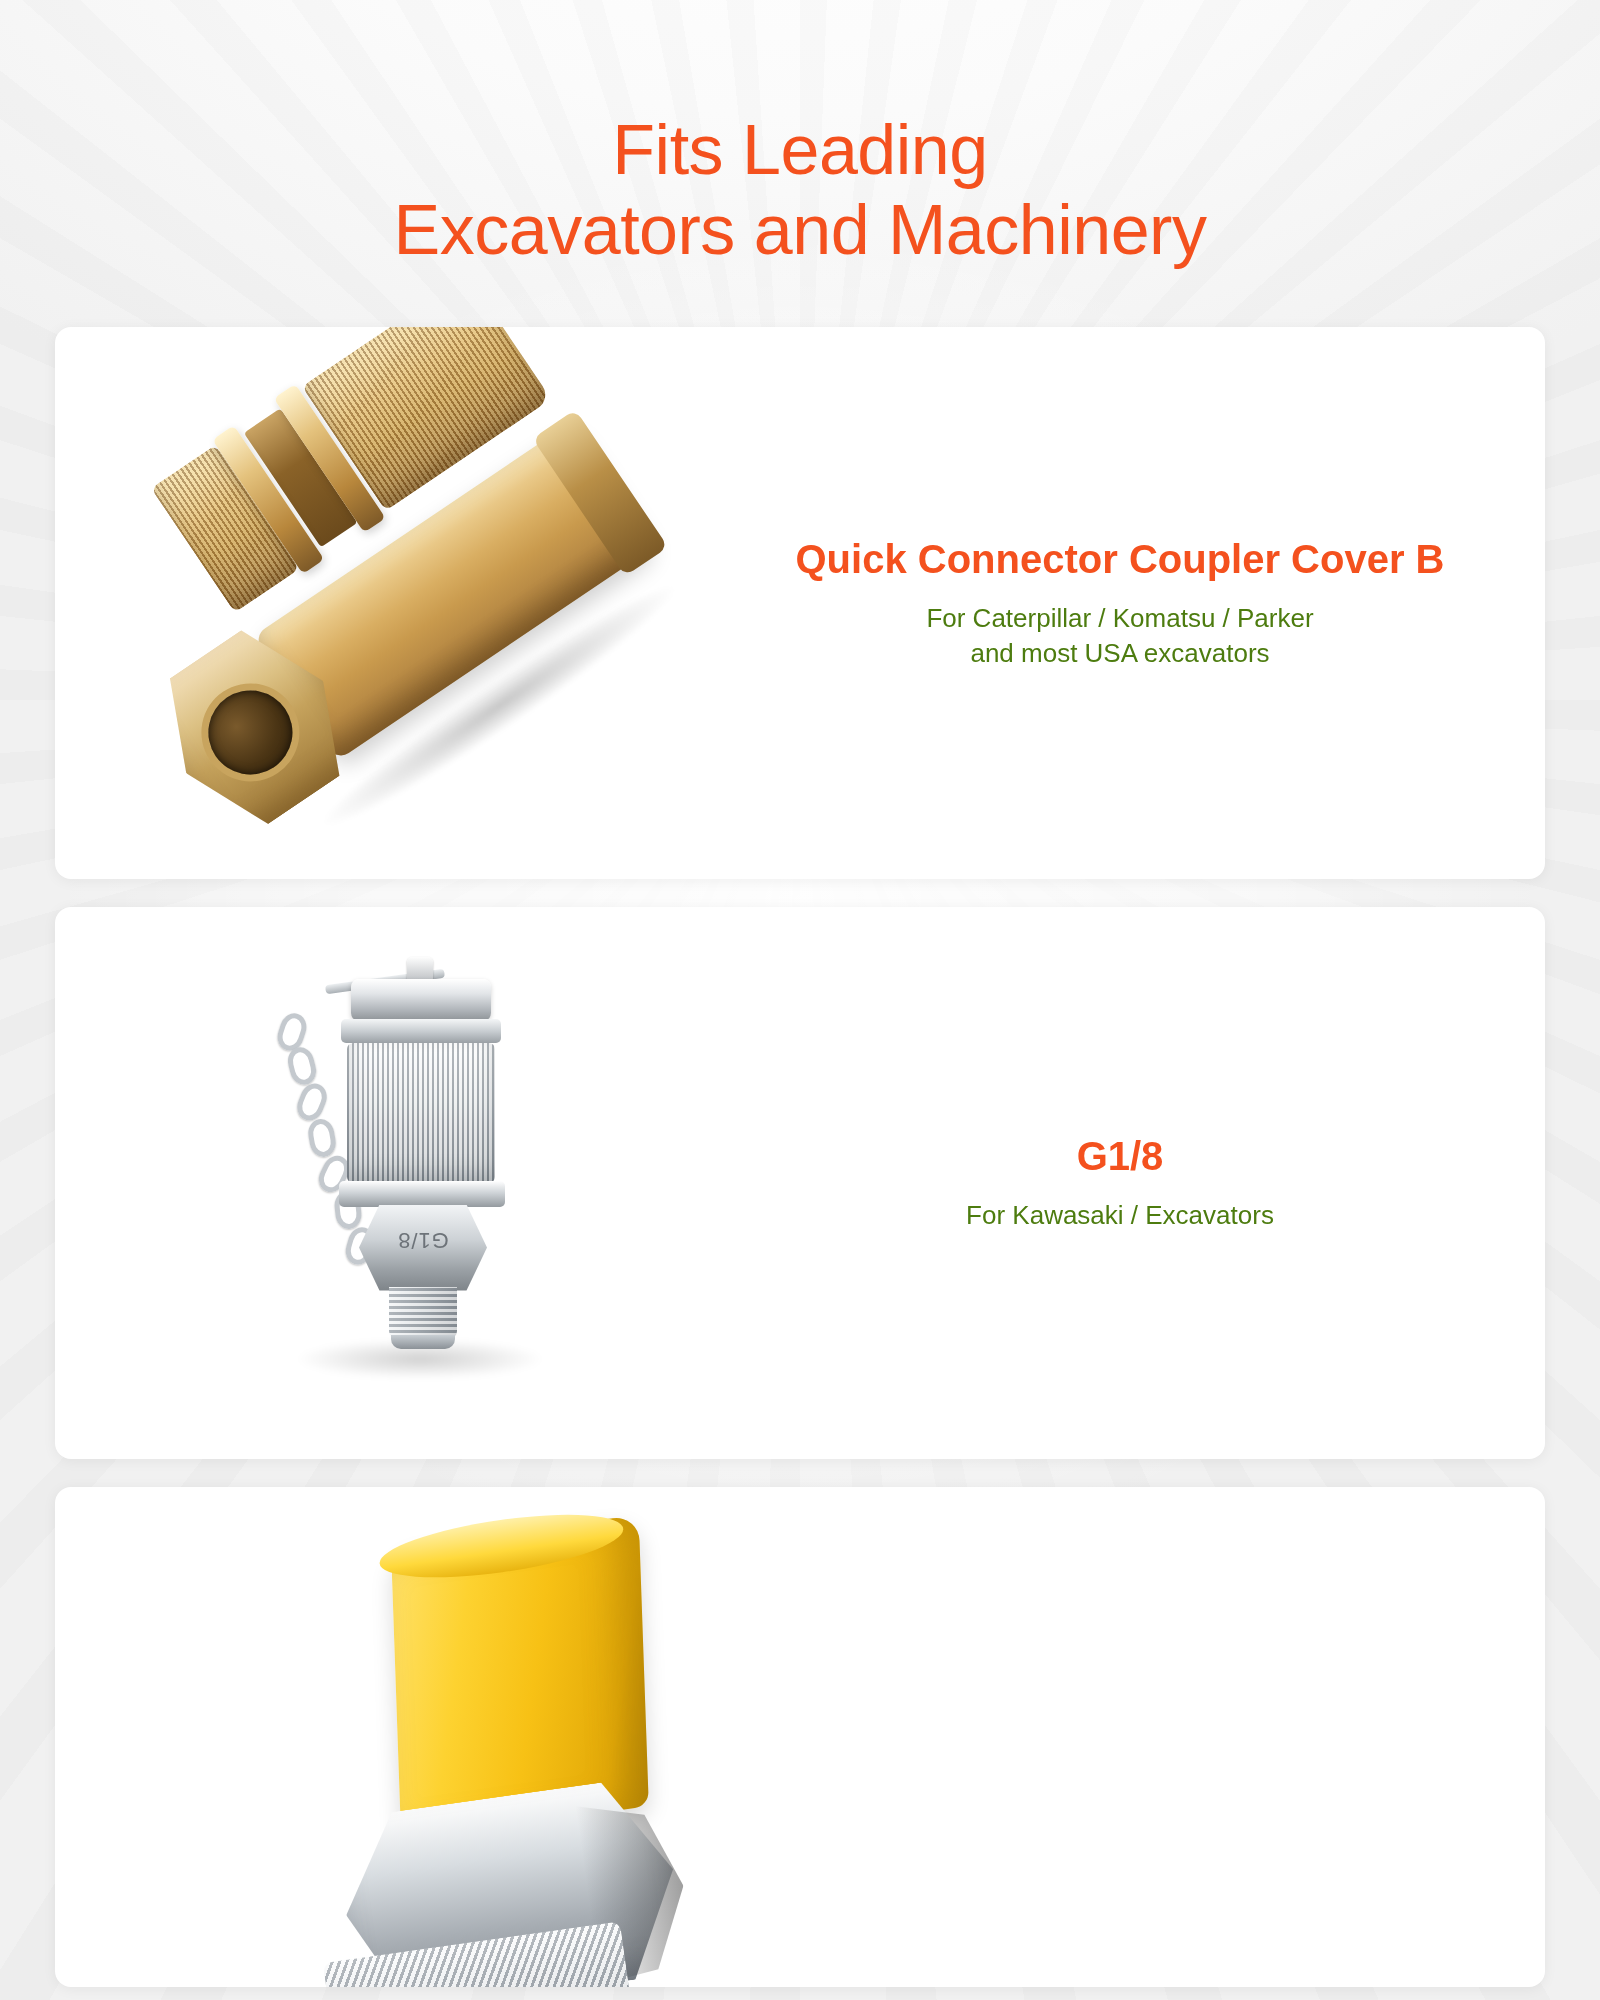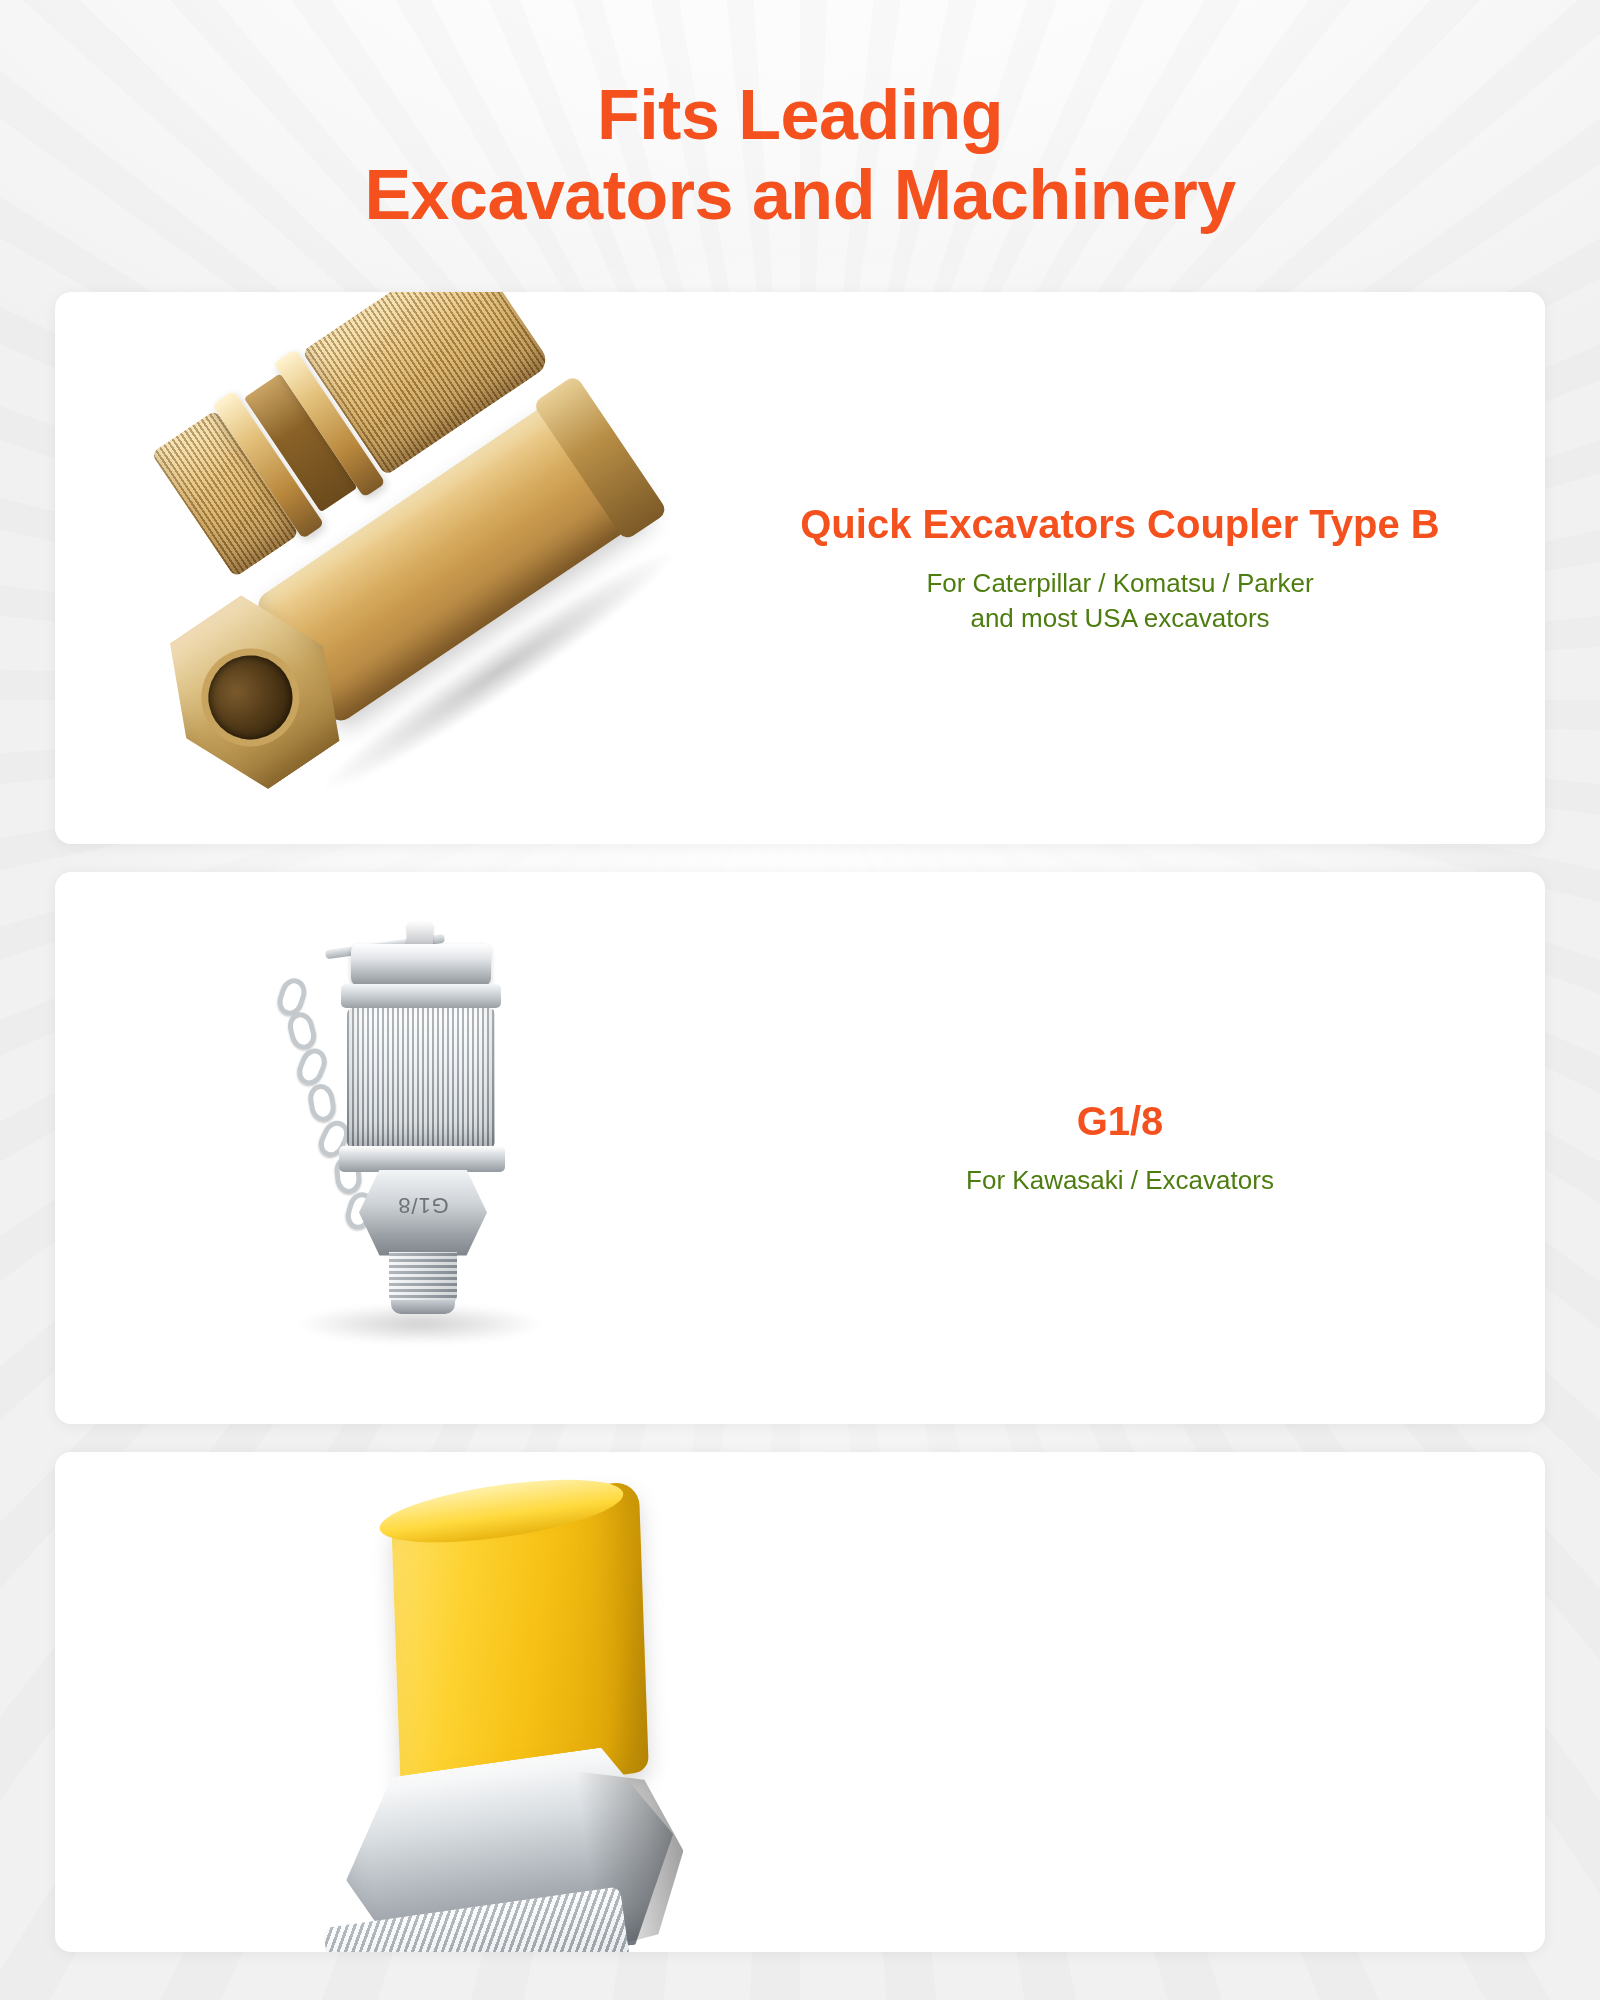--- a/index.html
+++ b/index.html
@@ -37,26 +37,26 @@
   .vignette {
     position: absolute;
     inset: 0;
     background: radial-gradient(ellipse 1000px 900px at 50% 45%, rgba(255,255,255,0.92) 0%, rgba(255,255,255,0.55) 45%, rgba(255,255,255,0) 75%);
     pointer-events: none;
   }
 
   .headline {
     position: relative;
     z-index: 3;
-    padding-top: 76px;
+    padding-top: 111px;
     text-align: center;
     color: #f4511e;
     font-size: 70px;
     line-height: 1.14;
-    font-weight: bold;
+    font-weight: normal;
     letter-spacing: -0.5px;
   }
   .headline .l2 { display: block; }
 
   .cards {
     position: relative;
     z-index: 3;
     margin-top: 56px;
     padding: 0 55px;
   }
@@ -304,21 +304,21 @@
           <div class="knurl k2"></div>
           <div class="ring r1"></div>
           <div class="ring r2"></div>
           <div class="brass-mouth"></div>
           <div class="brass-nut"></div>
           <div class="brass-thread"></div>
           <div class="brass-hole"></div>
         </div>
       </div>
       <div class="card-text">
-        <div class="card-title">Quick Excavators Coupler Type B</div>
+        <div class="card-title">Quick Connector Coupler Cover B</div>
         <div class="card-sub">For Caterpillar / Komatsu / Parker</div>
         <div class="card-sub">and most USA excavators</div>
       </div>
     </div>
 
     <div class="card card2">
       <div class="card-media">
         <div class="shot steel-wrap">
           <div class="steel-shadow"></div>
           <div class="chain">

